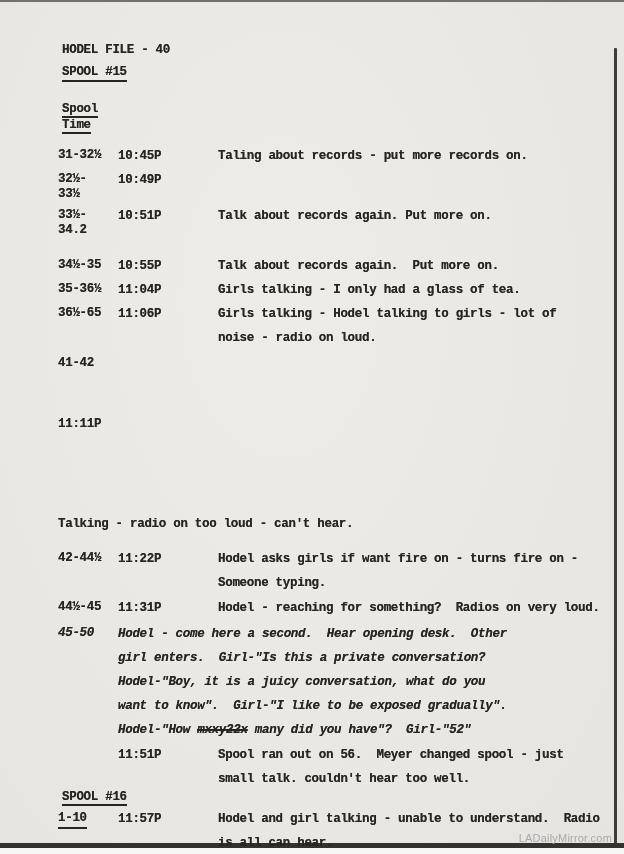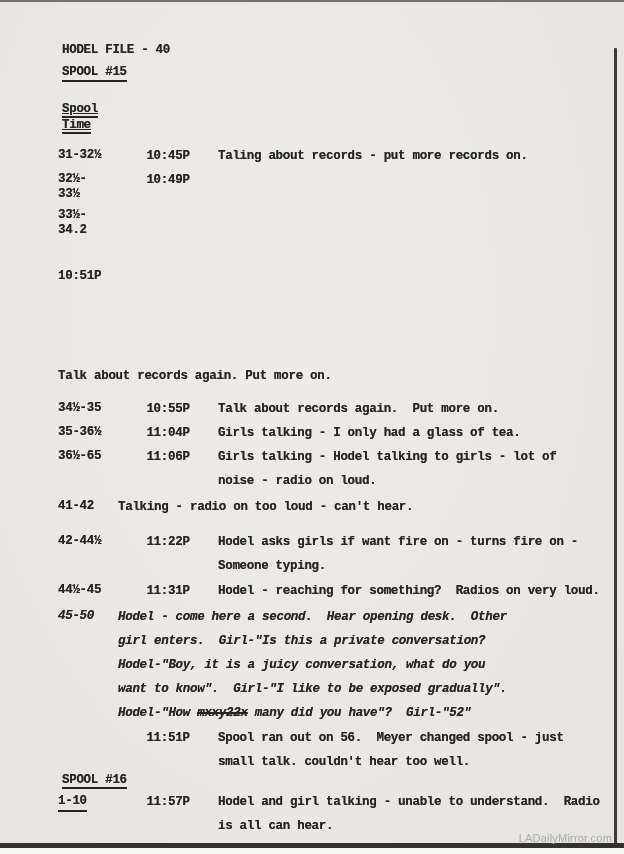--- a/index.html
+++ b/index.html
@@ -25,36 +25,36 @@
     color: #262522;
     font-weight: 700;
     font-size: 12.5px;
     letter-spacing: -0.3px;
     text-shadow: 0 0 0.6px rgba(38,37,34,.75);
   }
   .hdr-title  { position:absolute; top:43px;  left:62px; line-height:14px; }
   .hdr-spool15{ position:absolute; top:66px;  left:62px; line-height:13px; }
   .hdr-cols   { position:absolute; top:103px; left:62px; }
   .u { display:inline-block; border-bottom:2px solid #262522; padding-bottom:1px; }
-  .hdr-cols .u { display:table; line-height:12px; margin-bottom:1px;text-decoration:underline; }
+  .hdr-cols .u { display:table; line-height:12px; margin-bottom:1px; }
 
   .log {
     position:absolute; top:144px; left:58px; right:14px;
   }
   .row { display:flex; align-items:flex-start; margin-bottom:0; }
   .c1 { flex:0 0 60px;  line-height:15px; padding-top:4px; white-space:pre-line; }
-  .c2 { flex:0 0 100px; line-height:24px;text-align:center; }
+  .c2 { flex:0 0 100px; line-height:24px; }
   .c3 { flex:1; }
   .dline { line-height:24px; white-space:pre; }
 
   
   #entries15 .row:nth-child(2)  { margin-bottom:2px;  }
-  #entries15 .row:nth-child(3)  { margin-bottom:9px;flex-direction:column; }
+  #entries15 .row:nth-child(3)  { margin-bottom:16px; }
   #entries15 .row:nth-child(6)  { margin-bottom:2px;  }
-  #entries15 .row:nth-child(7)  { margin-bottom:11px; }
+  #entries15 .row:nth-child(7)  { margin-bottom:11px;flex-direction:column; }
   #entries15 .row:nth-child(8)  { margin-bottom:1px;  }
   #entries15 .row:nth-child(9)  { margin-bottom:2px;  }
   #entries15 .row:nth-child(10) { margin-bottom:1px;font-style:italic;  }
 
   .spool16-heading { margin:0 0 1px 4px; line-height:12px; }
   .struck { text-decoration: line-through; text-decoration-thickness: 2px; }
 
   .watermark {
     position:absolute; right:12px; bottom:10px;
     font-family: "Liberation Sans", sans-serif;
@@ -130,20 +130,21 @@
         <div class="c1">36½-65</div>
         <div class="c2">11:06P</div>
         <div class="c3">
           <div class="dline">Girls talking - Hodel talking to girls - lot of</div>
           <div class="dline">noise - radio on loud.</div>
         </div>
       </div>
 
       <div class="row">
         <div class="c1">41-42</div>
+        <div class="c2">11:11P</div>
         <div class="c3">
           <div class="dline">Talking - radio on too loud - can't hear.</div>
         </div>
       </div>
 
       <div class="row">
         <div class="c1">42-44½</div>
         <div class="c2">11:22P</div>
         <div class="c3">
           <div class="dline">Hodel asks girls if want fire on - turns fire on -</div>

